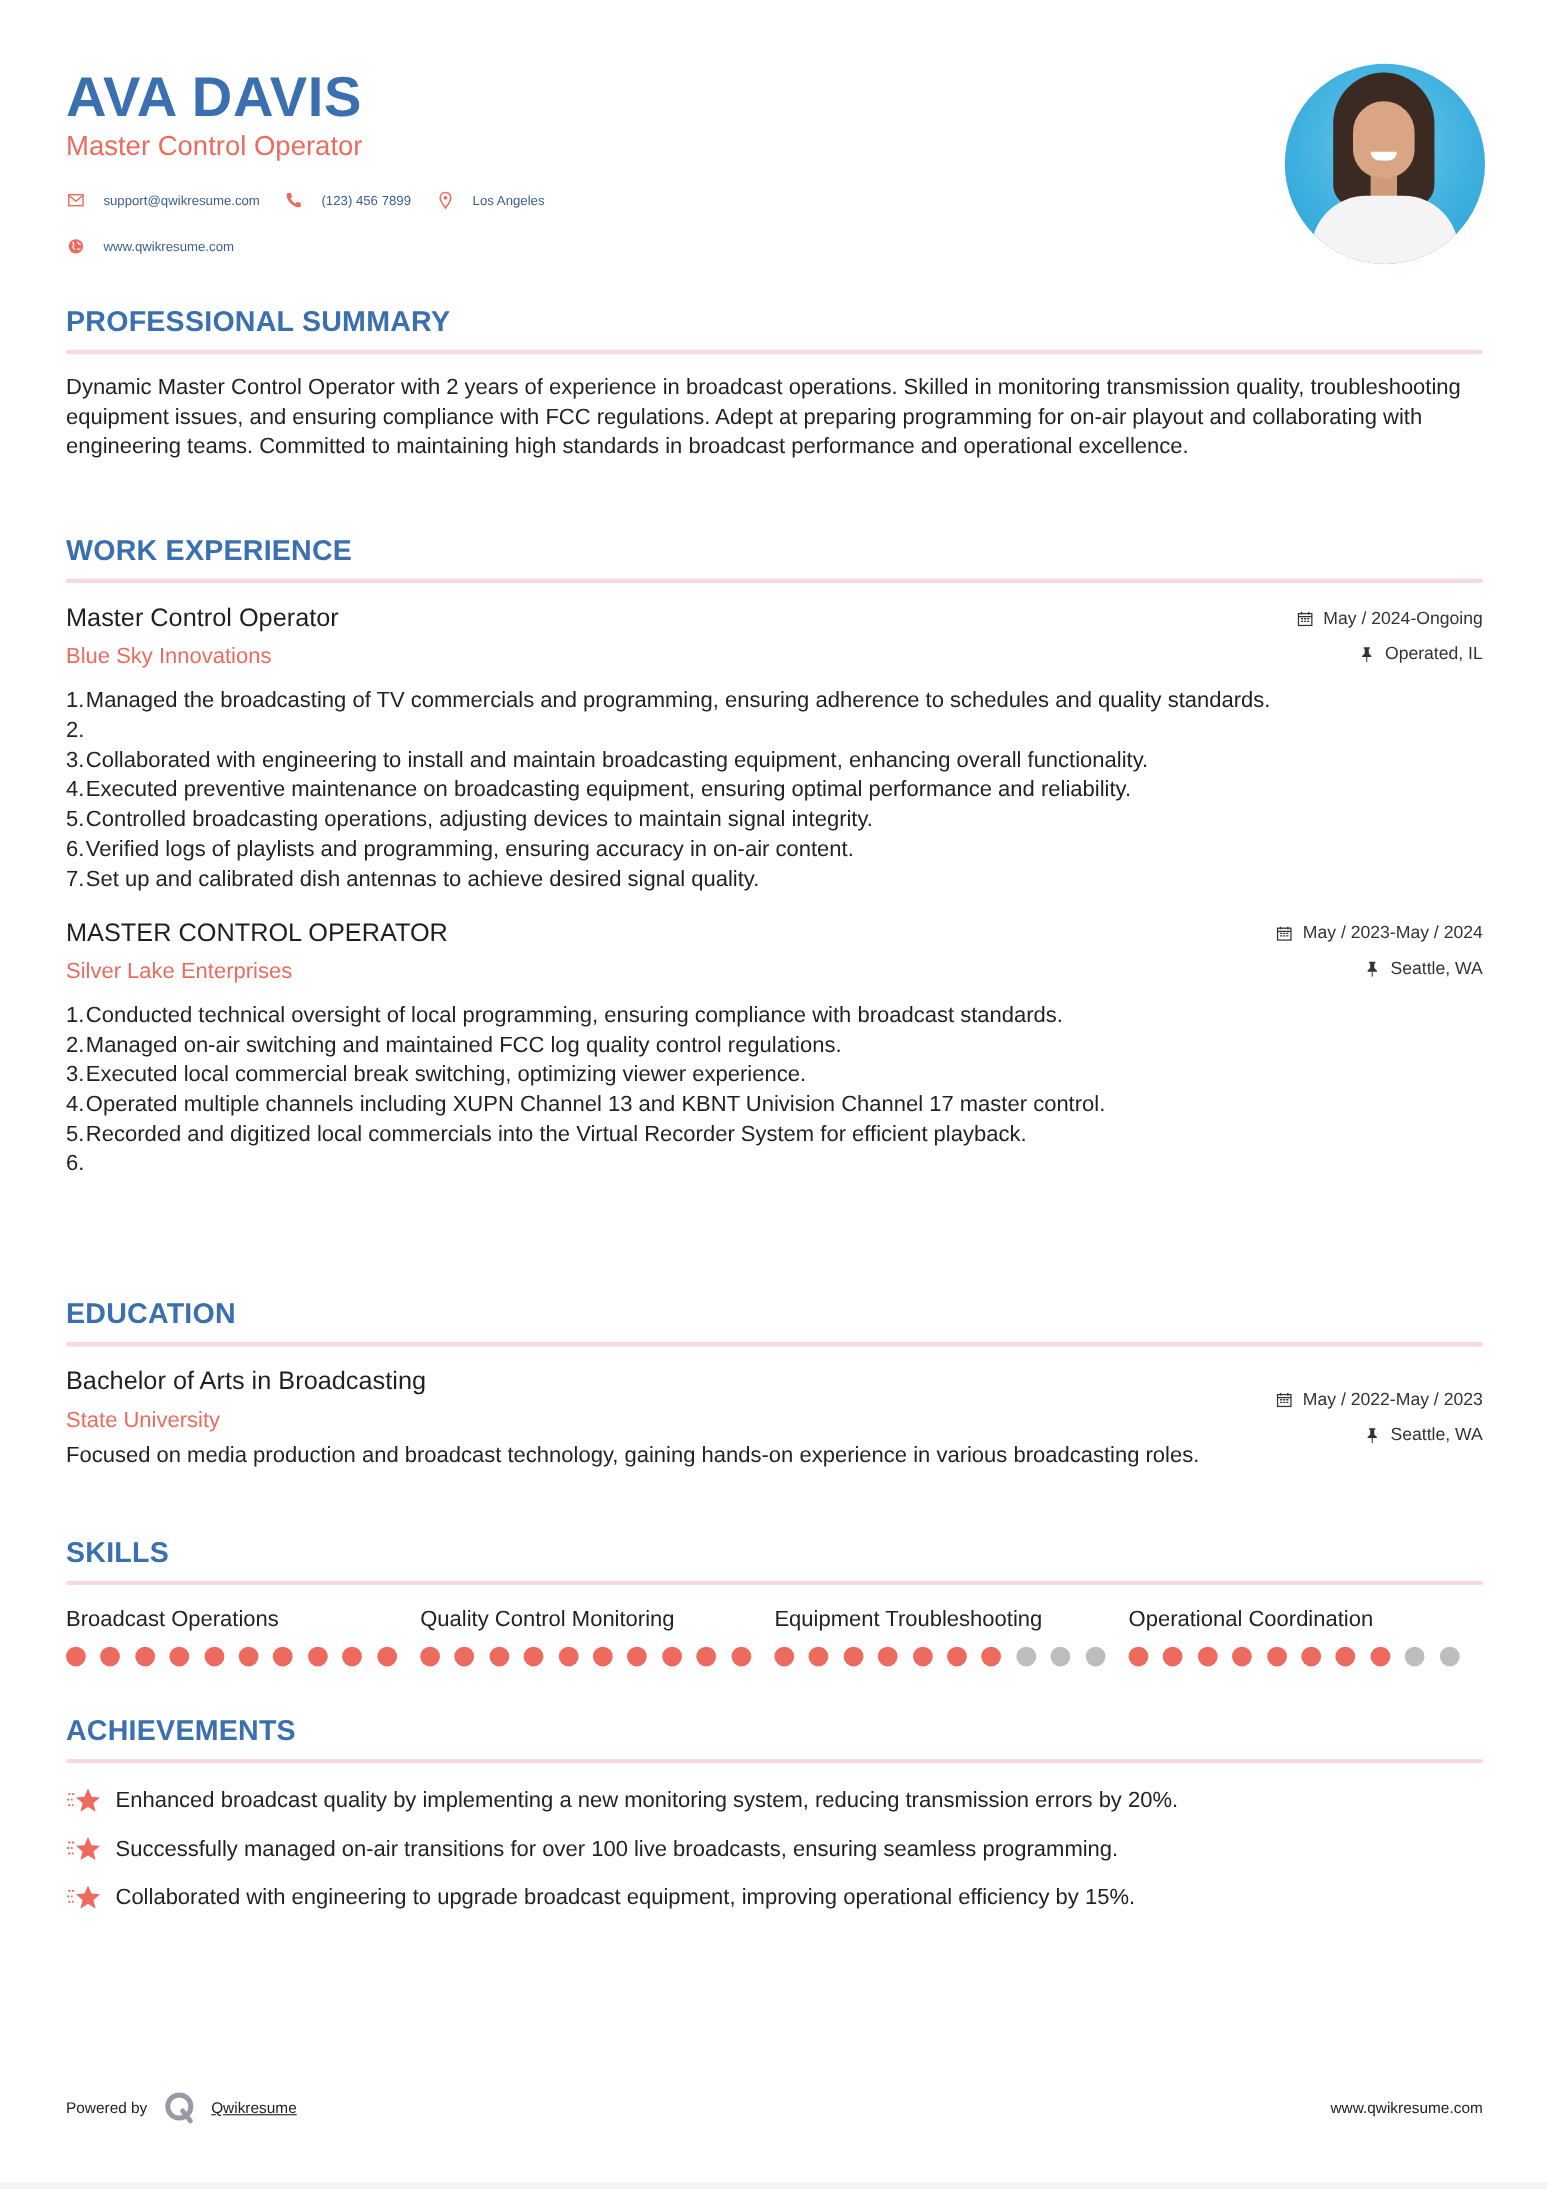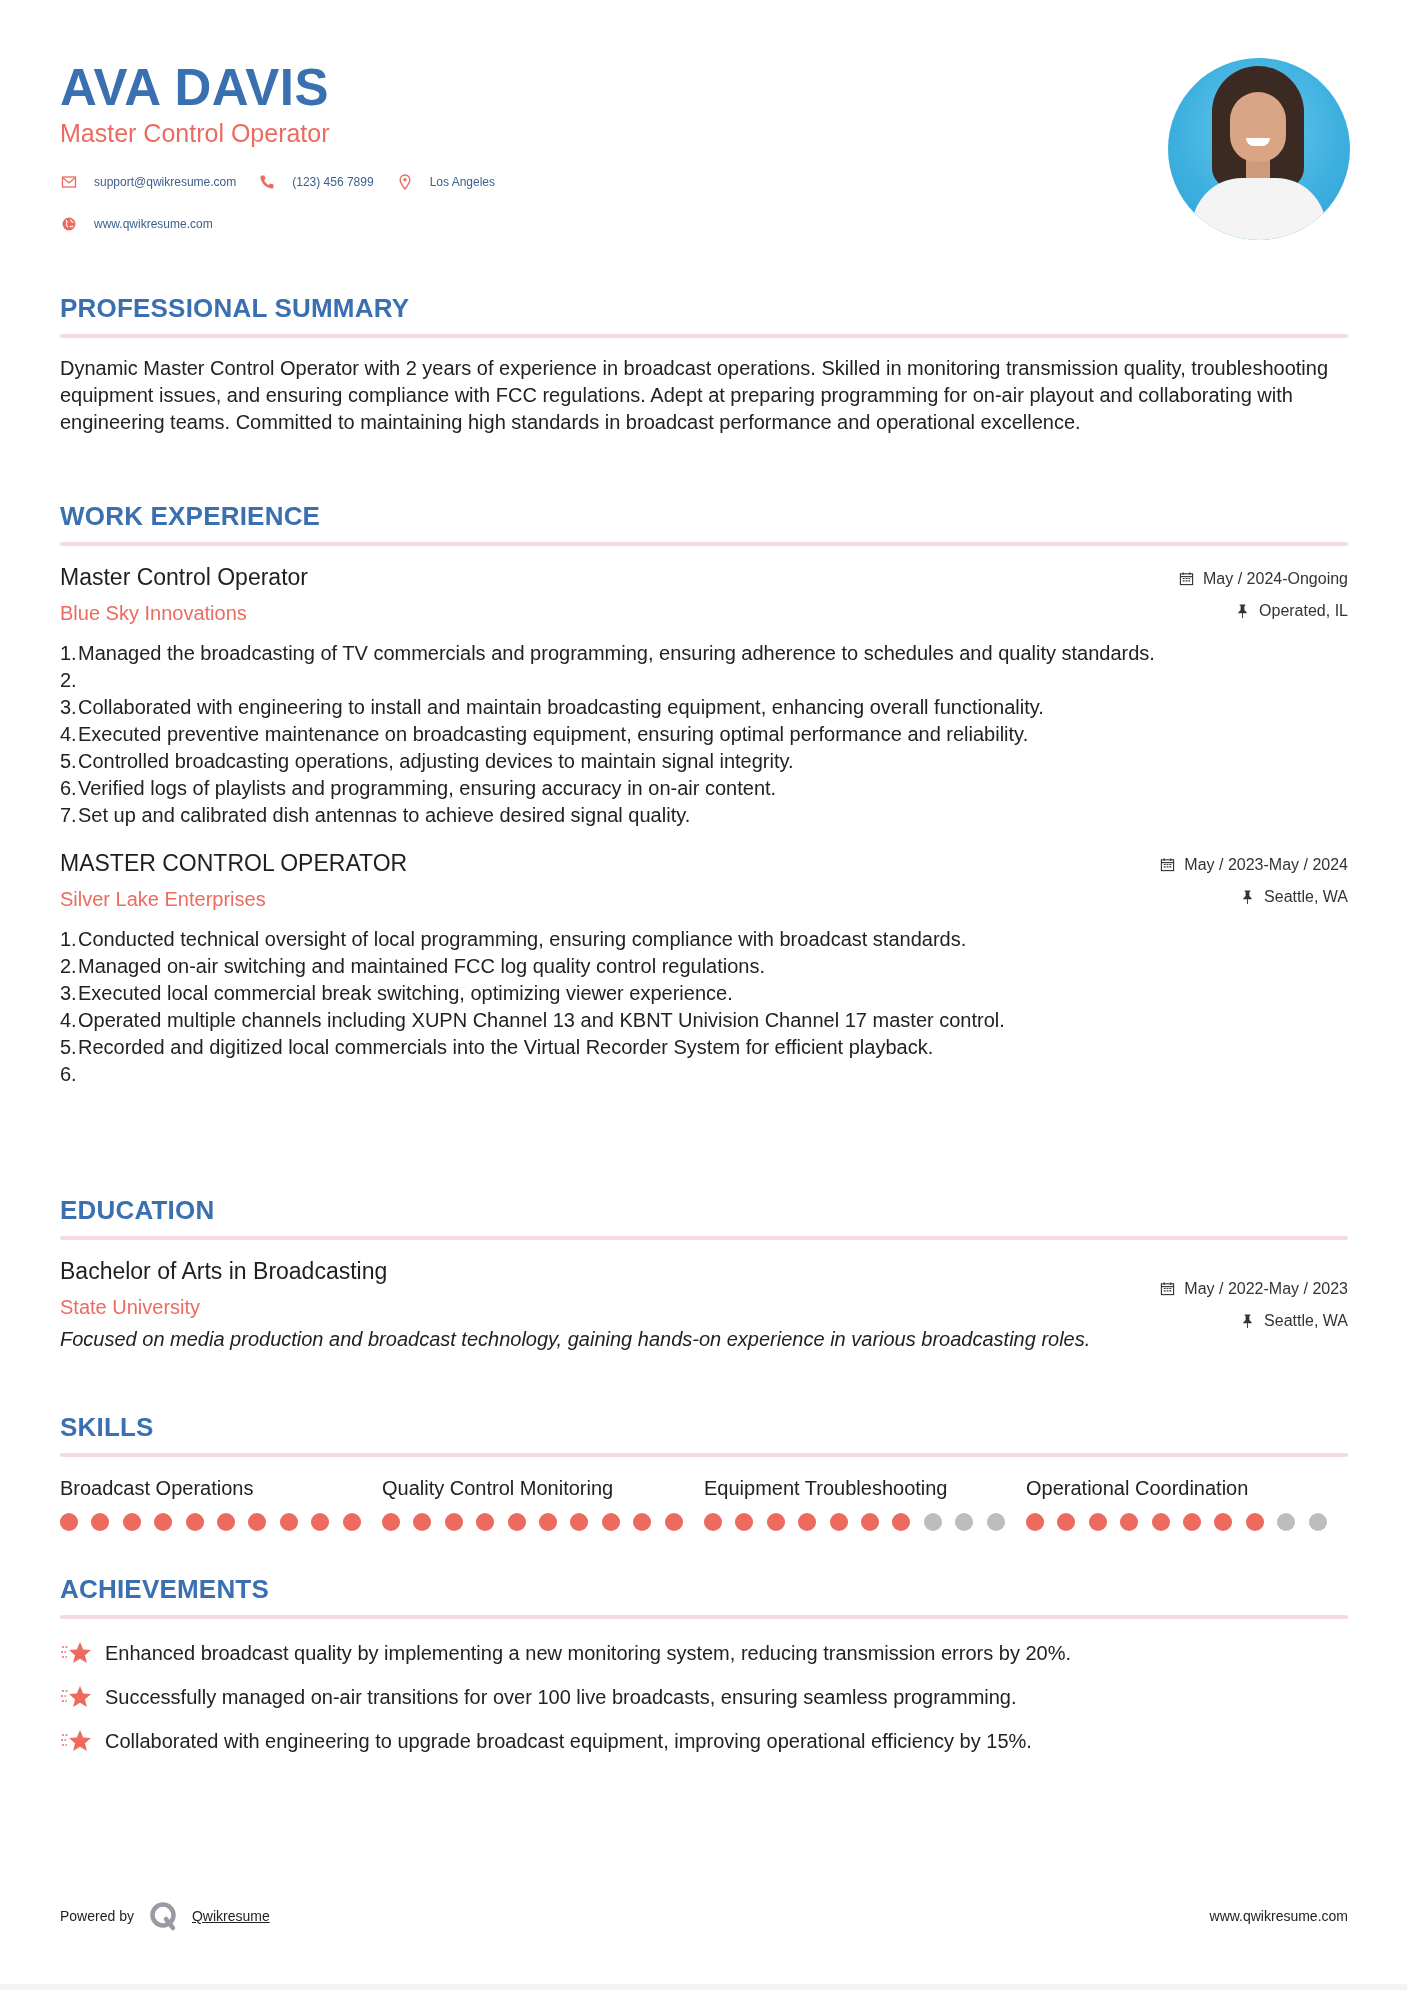--- a/index.html
+++ b/index.html
@@ -53,21 +53,21 @@
   .photo .shirt {
     position: absolute; left: 24px; top: 120px; width: 134px; height: 80px;
     background: #f4f4f4; border-radius: 50px 50px 0 0;
   }
   .photo .smile {
     position: absolute; left: 78px; top: 80px; width: 24px; height: 8px;
     background: #fff; border-radius: 0 0 12px 12px;
   }
 
   
-  .section { position: absolute; left: 0; width: 1288px; margin-top: 16px; }
+  .section { position: absolute; left: 0; width: 1288px; }
   .section-title {
     font-size: 26px; font-weight: bold; color: #3a6fb0; line-height: 32px; letter-spacing: 0.2px;
   }
   .section-rule {
     height: 4px; background: #f7d9df; margin-top: 10px; border-radius: 2px;
   }
   .body-text { font-size: 20px; line-height: 27px; color: #222; }
 
   .summary-text { margin-top: 17px; }
 
@@ -307,21 +307,21 @@
         </div>
         <div class="meta-line">
           <span class="meta-ic">
             <svg viewBox="0 0 16 16">
                 <path d="M5 1.5h6v1.5h-1v4.5l2.5 2.5v1h-4v5h-1v-5h-4v-1l2.5-2.5V3H5z" fill="#333"></path>
               </svg>
           </span>
           <span>Seattle, WA</span>
         </div>
       </div>
-      <div class="body-text" style="margin-top: 6px; font-style: italic;">Focused on media production and broadcast technology, gaining hands-on experience in various broadcasting roles.</div>
+      <div class="body-text" style="margin-top: 6px;">Focused on media production and broadcast technology, gaining hands-on experience in various broadcasting roles.</div>
     </div>
   </div>
 
   <div class="section" style="top: 1395px;">
     <div class="section-title">SKILLS</div>
     <div class="section-rule"></div>
     <div class="skills-grid" id="skills-grid">
       <div class="skill">
         <div class="skill-name">Broadcast Operations</div>
         <div class="dots">

